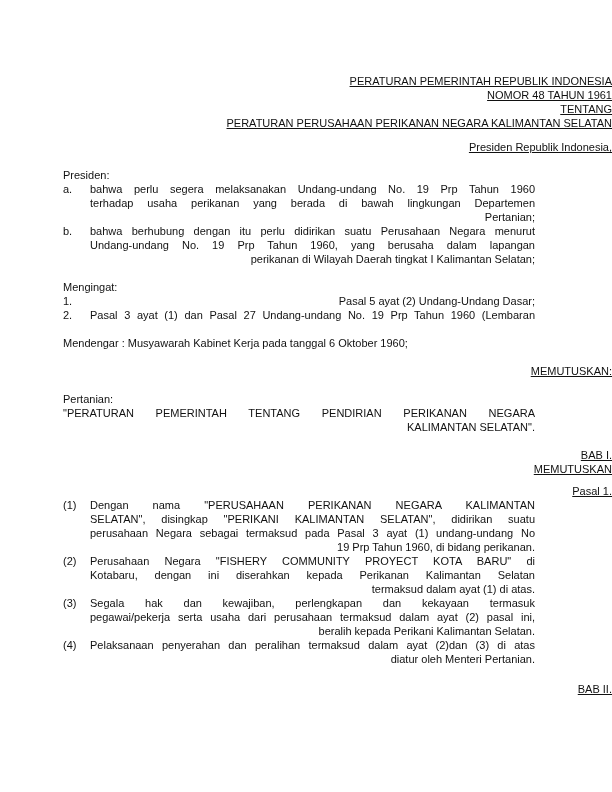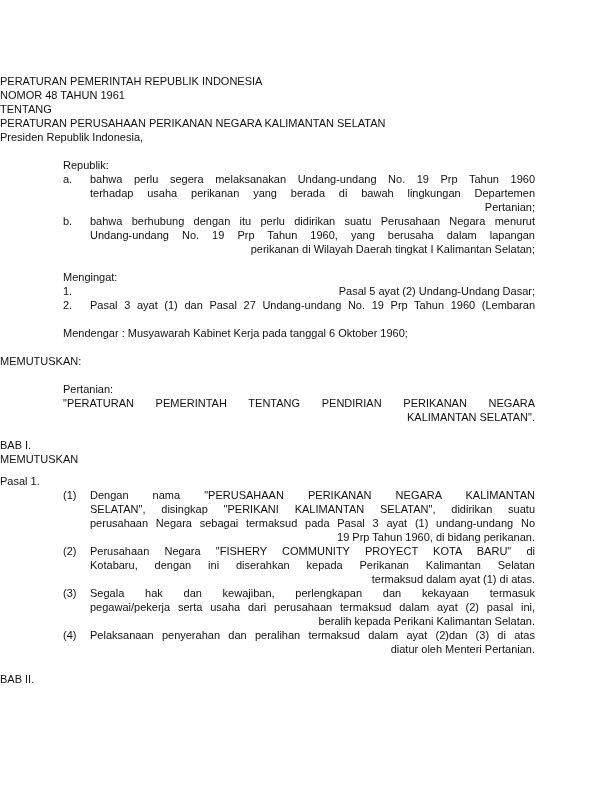--- a/index.html
+++ b/index.html
@@ -9,49 +9,49 @@
     width: 612px;
     height: 792px;
     background: #ffffff;
     color: #111111;
     font-family: "Liberation Sans", sans-serif;
     font-size: 11px;
     line-height: 14px;
     padding-top: 74px;
     overflow: hidden;
   }
-  .center { text-align: left; }
+  .center { text-align: right; text-decoration: underline; }
   .blk { margin-left: 63px; margin-right: 77px; }
   .jl { text-align: justify; text-align-last: justify; }
   .ll { text-align: right; }
   .li { display: flex; }
   .li-label { flex: 0 0 27px; width: 27px; }
   .li-body { flex: 1 1 auto; min-width: 0; }
   .indent-2 { padding-left: 55px; }
-  .gap-10 { }
+  .gap-10 { margin-top: 10px; }
   .gap-12 { margin-top: 8px; }
   .gap-14 { margin-top: 14px; }
   .gap-16 { margin-top: 16px; }
 </style>
 </head>
 <body>
 
 <div class="page">
 
   <div class="center">
     <div>PERATURAN PEMERINTAH REPUBLIK INDONESIA</div>
     <div>NOMOR 48 TAHUN 1961</div>
     <div>TENTANG</div>
     <div>PERATURAN PERUSAHAAN PERIKANAN NEGARA KALIMANTAN SELATAN</div>
   </div>
 
   <div class="center gap-10">Presiden Republik Indonesia,</div>
 
   <div class="blk gap-14">
-    <div>Republik:</div>
+    <div>Presiden:</div>
     <div class="li">
       <div class="li-label">a.</div>
       <div class="li-body">
         <div class="jl">bahwa perlu segera melaksanakan Undang-undang No. 19 Prp Tahun 1960</div>
         <div class="jl">terhadap usaha perikanan yang berada di bawah lingkungan Departemen</div>
         <div class="ll">Pertanian;</div>
       </div>
     </div>
     <div class="li">
       <div class="li-label">b.</div>

